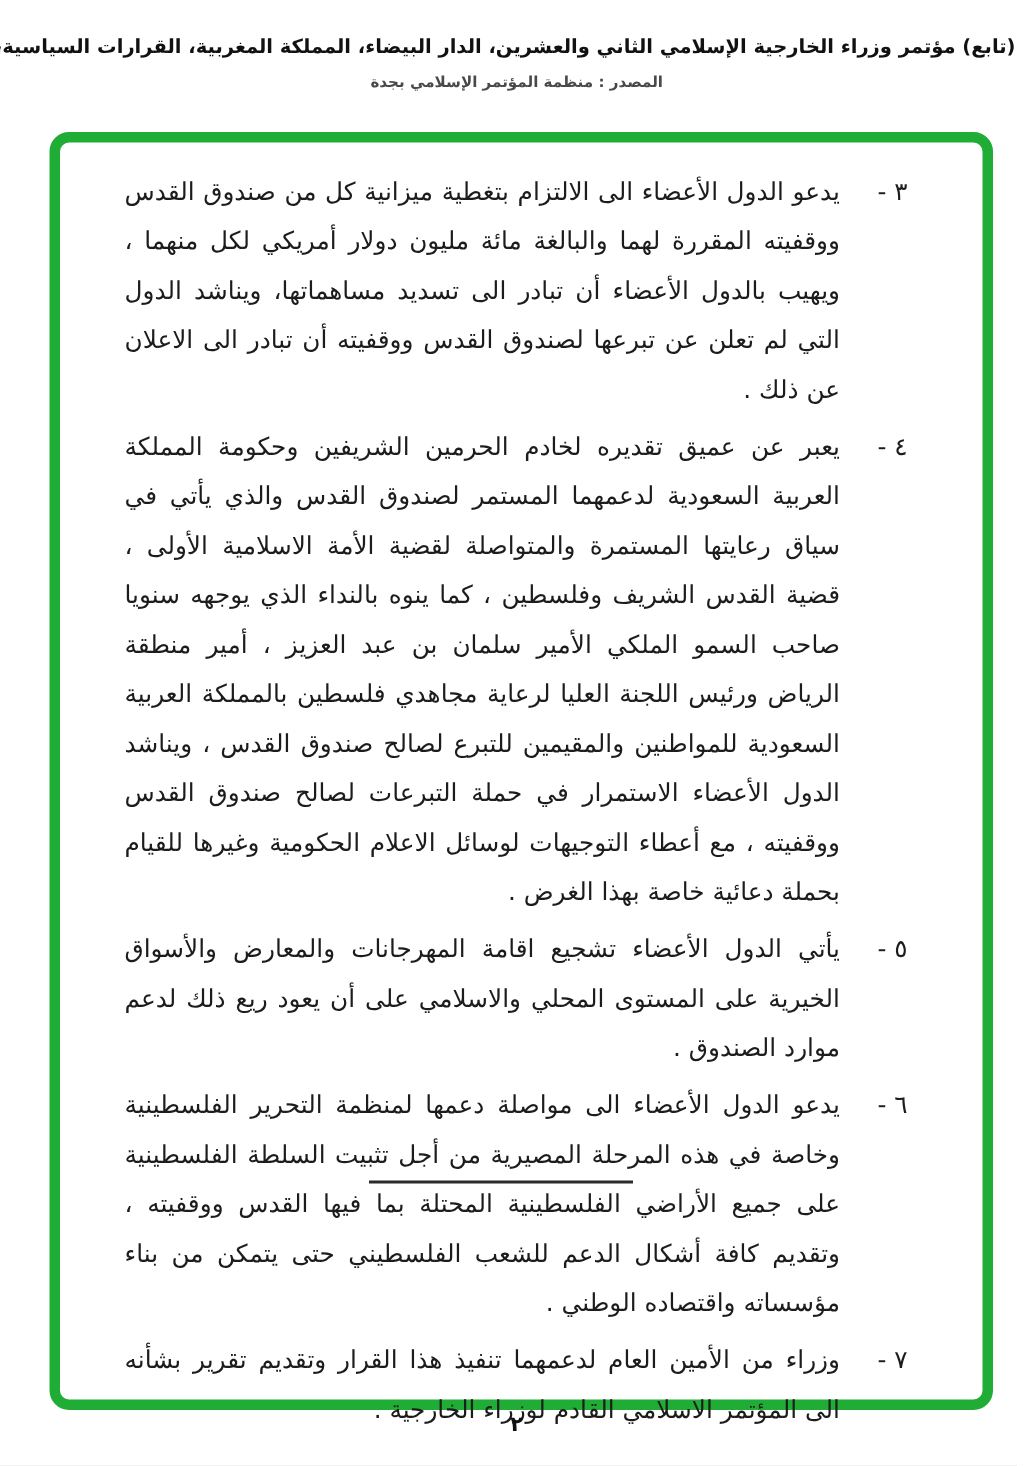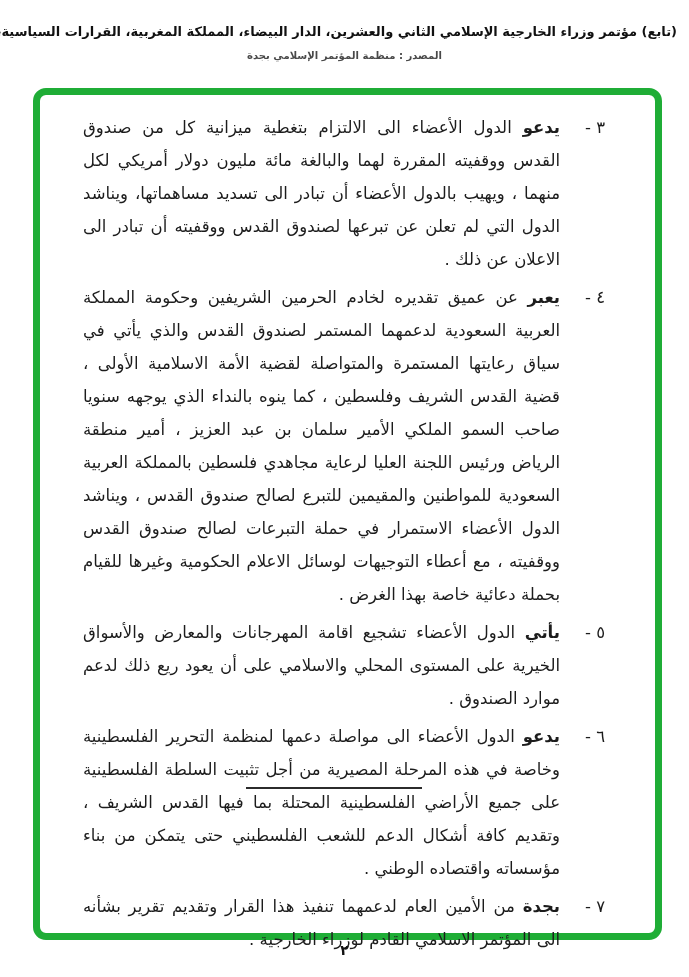--- a/index.html
+++ b/index.html
@@ -67,21 +67,21 @@
   .para-num {
     flex: 0 0 36px;
     white-space: nowrap;
     font-weight: normal;
   }
   .para-body {
     flex: 1 1 auto;
     text-align: justify;
     text-justify: inter-word;
   }
-  .lead { font-weight: bold; }
+  .lead { font-weight: normal; }
   
   .footnote-rule {
     position: absolute;
     left: 246px;
     top: 787px;
     width: 176px;
     height: 0;
     border-top: 2px solid #2b2b2b;
   }
   
@@ -120,26 +120,26 @@
       <div class="para-body"><span class="lead">يعبر</span> <span>عن عميق تقديره لخادم الحرمين الشريفين وحكومة المملكة العربية السعودية لدعمهما المستمر لصندوق القدس والذي يأتي في سياق رعايتها المستمرة والمتواصلة لقضية الأمة الاسلامية الأولى ، قضية القدس الشريف وفلسطين ، كما ينوه بالنداء الذي يوجهه سنويا صاحب السمو الملكي الأمير سلمان بن عبد العزيز ، أمير منطقة الرياض ورئيس اللجنة العليا لرعاية مجاهدي فلسطين بالمملكة العربية السعودية للمواطنين والمقيمين للتبرع لصالح صندوق القدس ، ويناشد الدول الأعضاء الاستمرار في حملة التبرعات لصالح صندوق القدس ووقفيته ، مع أعطاء التوجيهات لوسائل الاعلام الحكومية وغيرها للقيام بحملة دعائية خاصة بهذا الغرض .</span></div>
     </div>
 
     <div class="para">
       <div class="para-num">٥ -</div>
       <div class="para-body"><span class="lead">يأتي</span> <span>الدول الأعضاء تشجيع اقامة المهرجانات والمعارض والأسواق الخيرية على المستوى المحلي والاسلامي على أن يعود ريع ذلك لدعم موارد الصندوق .</span></div>
     </div>
 
     <div class="para">
       <div class="para-num">٦ -</div>
-      <div class="para-body"><span class="lead">يدعو</span> <span>الدول الأعضاء الى مواصلة دعمها لمنظمة التحرير الفلسطينية وخاصة في هذه المرحلة المصيرية من أجل تثبيت السلطة الفلسطينية على جميع الأراضي الفلسطينية المحتلة بما فيها القدس الشريف ، وتقديم كافة أشكال الدعم للشعب الفلسطيني حتى يتمكن من بناء مؤسساته واقتصاده الوطني .</span></div>
+      <div class="para-body"><span class="lead">يدعو</span> <span>الدول الأعضاء الى مواصلة دعمها لمنظمة التحرير الفلسطينية وخاصة في هذه المرحلة المصيرية من أجل تثبيت السلطة الفلسطينية على جميع الأراضي الفلسطينية المحتلة بما فيها القدس ووقفيته ، وتقديم كافة أشكال الدعم للشعب الفلسطيني حتى يتمكن من بناء مؤسساته واقتصاده الوطني .</span></div>
     </div>
 
     <div class="para">
       <div class="para-num">٧ -</div>
-      <div class="para-body"><span class="lead">بجدة</span> <span>من الأمين العام لدعمهما تنفيذ هذا القرار وتقديم تقرير بشأنه الى المؤتمر الاسلامي القادم لوزراء الخارجية .</span></div>
+      <div class="para-body"><span class="lead">وزراء</span> <span>من الأمين العام لدعمهما تنفيذ هذا القرار وتقديم تقرير بشأنه الى المؤتمر الاسلامي القادم لوزراء الخارجية .</span></div>
     </div>
 
   </div>
 
   <div class="footnote-rule"></div>
 
   <div class="page-number">٢</div>
 
 </div>
 

